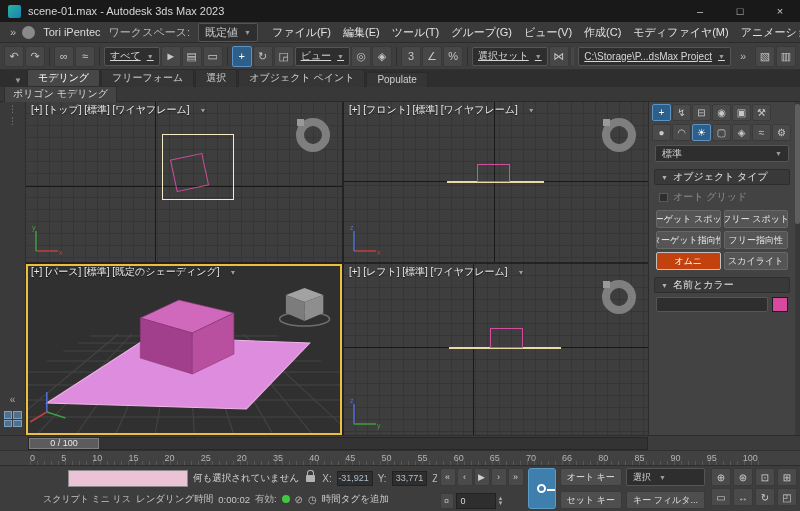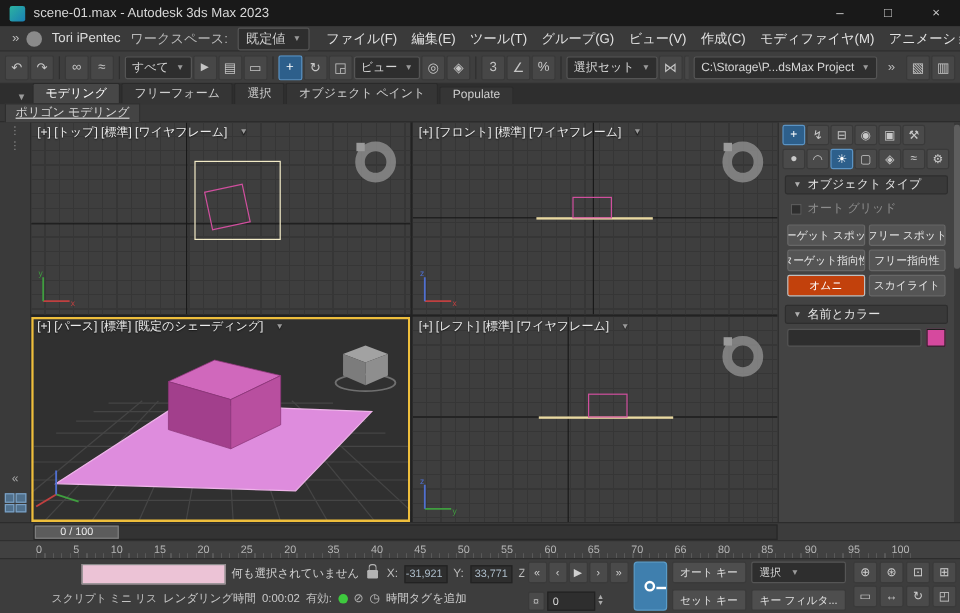--- a/index.html
+++ b/index.html
@@ -26,29 +26,29 @@
   .caret { font-size:7px; color:#9a9a9a; }
 
   
   .toolbar { height:27px; background:#3e3e3e; border-bottom:1px solid #303030; display:flex; align-items:center; padding:0 4px; flex:0 0 auto; }
   .tb-left { display:flex; align-items:center; gap:1px; overflow:hidden; flex:1 1 auto; }
   .tb-right { display:flex; align-items:center; gap:3px; flex:0 0 auto; padding-left:4px; }
   .tb-group { display:flex; align-items:center; gap:1px; }
   .tb-icon { width:20px; height:21px; background:#474747; border:1px solid #393939; border-radius:2px; display:flex; align-items:center; justify-content:center; font-size:11px; color:#c6c6c6; flex:0 0 auto; }
   .tb-icon.active { background:#2d5f8b; border-color:#5a93c4; color:#ffffff; }
   .tb-sep { width:1px; height:19px; background:#2e2e2e; margin:0 3px; flex:0 0 auto; }
-  .tb-dd { height:19px; background:#2e2e2e; border:1px solid #555; border-radius:2px; display:flex; align-items:center; gap:6px; padding:0 5px; font-size:10px; color:#d6d6d6; white-space:nowrap; flex:0 0 auto; }
+  .tb-dd { height:19px; background:#2e2e2e; border:1px solid #555; border-radius:2px; display:flex; align-items:center; gap:6px; padding:0 5px; font-size:10px; color:#d6d6d6; white-space:nowrap; flex:0 0 auto;text-decoration:underline; }
 
   
   .ribbon-tabs { height:17px; background:#2e2e2e; display:flex; align-items:flex-end; padding:0 4px; gap:1px; flex:0 0 auto; }
   .ribbon-tab { padding:1px 10px 2px; font-size:10px; color:#cfcfcf; background:#353535; border:1px solid #2a2a2a; border-bottom:none; border-radius:2px 2px 0 0; white-space:nowrap; }
   .ribbon-tab.active { background:#474747; color:#ffffff; }
   .ribbon-caret { margin-left:6px; color:#9a9a9a; font-size:8px; padding:0 4px 2px; }
   .subtab-row { height:15px; background:#383838; border-bottom:1px solid #2a2a2a; display:flex; align-items:center; padding:0 4px; flex:0 0 auto; }
-  .subtab { background:#444444; border:1px solid #2e2e2e; padding:0 8px 1px; font-size:10px; color:#d8d8d8; white-space:nowrap;text-decoration:underline; }
+  .subtab { background:#444444; border:1px solid #2e2e2e; padding:0 8px 1px; font-size:10px; color:#d8d8d8; white-space:nowrap; }
 
   
   .main { height:333px; display:flex; flex:0 0 auto; }
   .left-strip { width:26px; background:#3a3a3a; border-right:1px solid #2c2c2c; display:flex; flex-direction:column; align-items:center; padding:4px 0; gap:6px; }
   .strip-grip { color:#8a8a8a; font-size:9px; line-height:6px; }
   .strip-spacer { flex:1; }
   .strip-collapse { color:#a8a8a8; font-size:10px; }
   .layout-icon { width:18px; height:16px; display:grid; grid-template-columns:1fr 1fr; grid-template-rows:1fr 1fr; gap:1px; margin-bottom:4px; }
   .layout-icon div { background:#50708c; border:1px solid #7aa0c4; }
 
@@ -397,20 +397,24 @@
         <div class="cp-row">
 
         <span class="cp-tab">●</span>
             <span class="cp-tab">◠</span>
             <span class="cp-tab active">☀</span>
             <span class="cp-tab">▢</span>
             <span class="cp-tab">◈</span>
             <span class="cp-tab">≈</span>
             <span class="cp-tab">⚙</span>
           </div>
+        <div class="cp-dd">
+          <span>標準</span>
+          <span class="caret">▼</span>
+        </div>
         <div class="rollout">
           <span class="caret">▼</span>
           <span>オブジェクト タイプ</span>
         </div>
         <div class="autogrid">
           <span class="checkbox"></span>
           <span>オート グリッド</span>
         </div>
         <div class="obj-btns">
 

